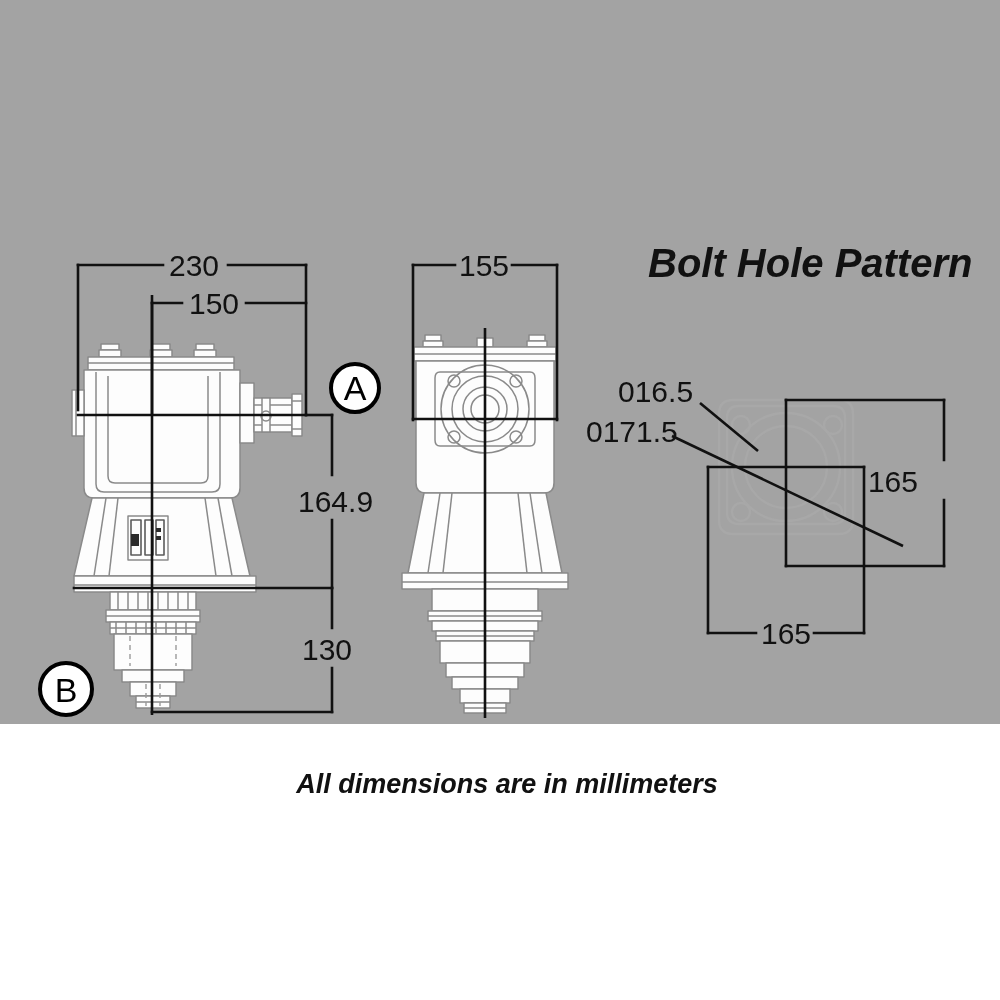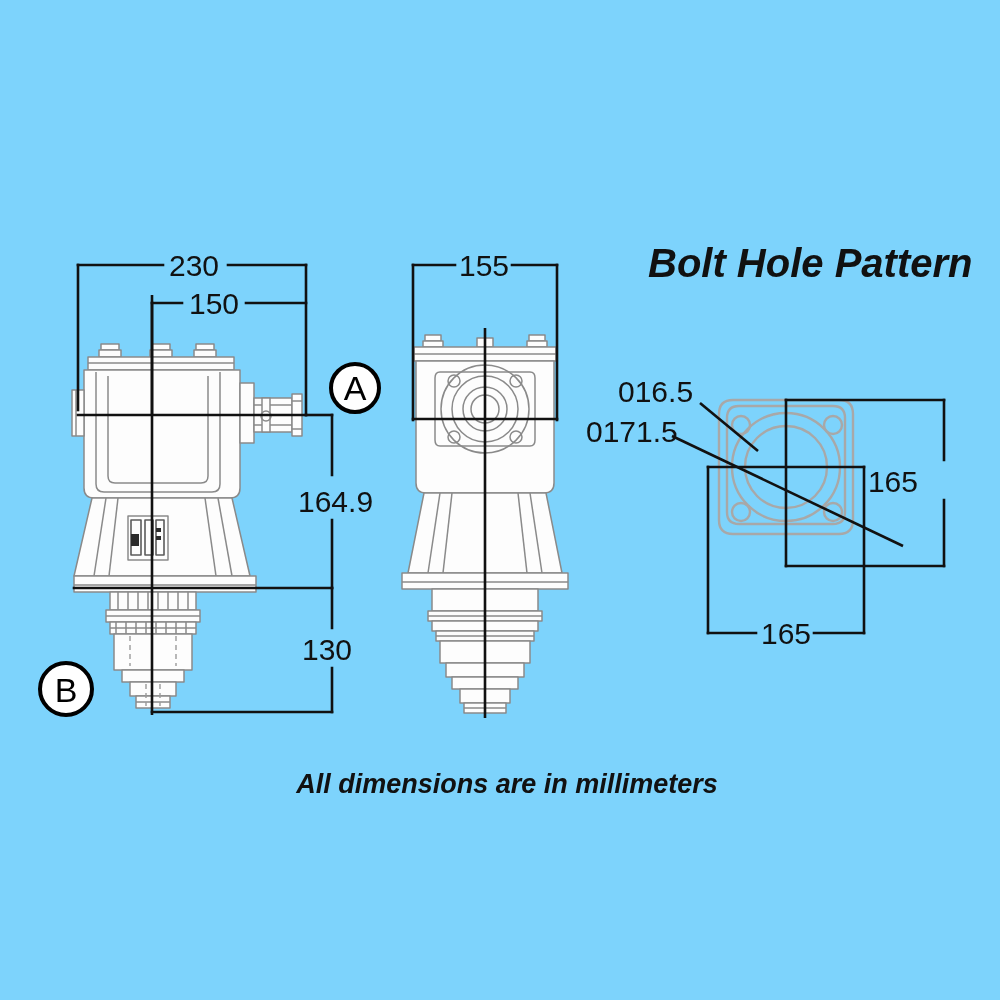--- a/index.html
+++ b/index.html
@@ -10,22 +10,22 @@
   }
   body {
     width: 1000px;
     height: 1000px;
     font-family: "Liberation Sans", sans-serif;
     overflow: hidden;
   }
   #sheet {
     position: relative;
     width: 1000px;
-    height: 1000px;
-    background: #7dd3fc;
+    height: 724px;
+    background: #a3a3a3;
   }
   #drawing {
     position: absolute;
     left: 0;
     top: 0;
     width: 1000px;
     height: 1000px;
   }
   .dim-text {
     font-family: "Liberation Sans", sans-serif;

